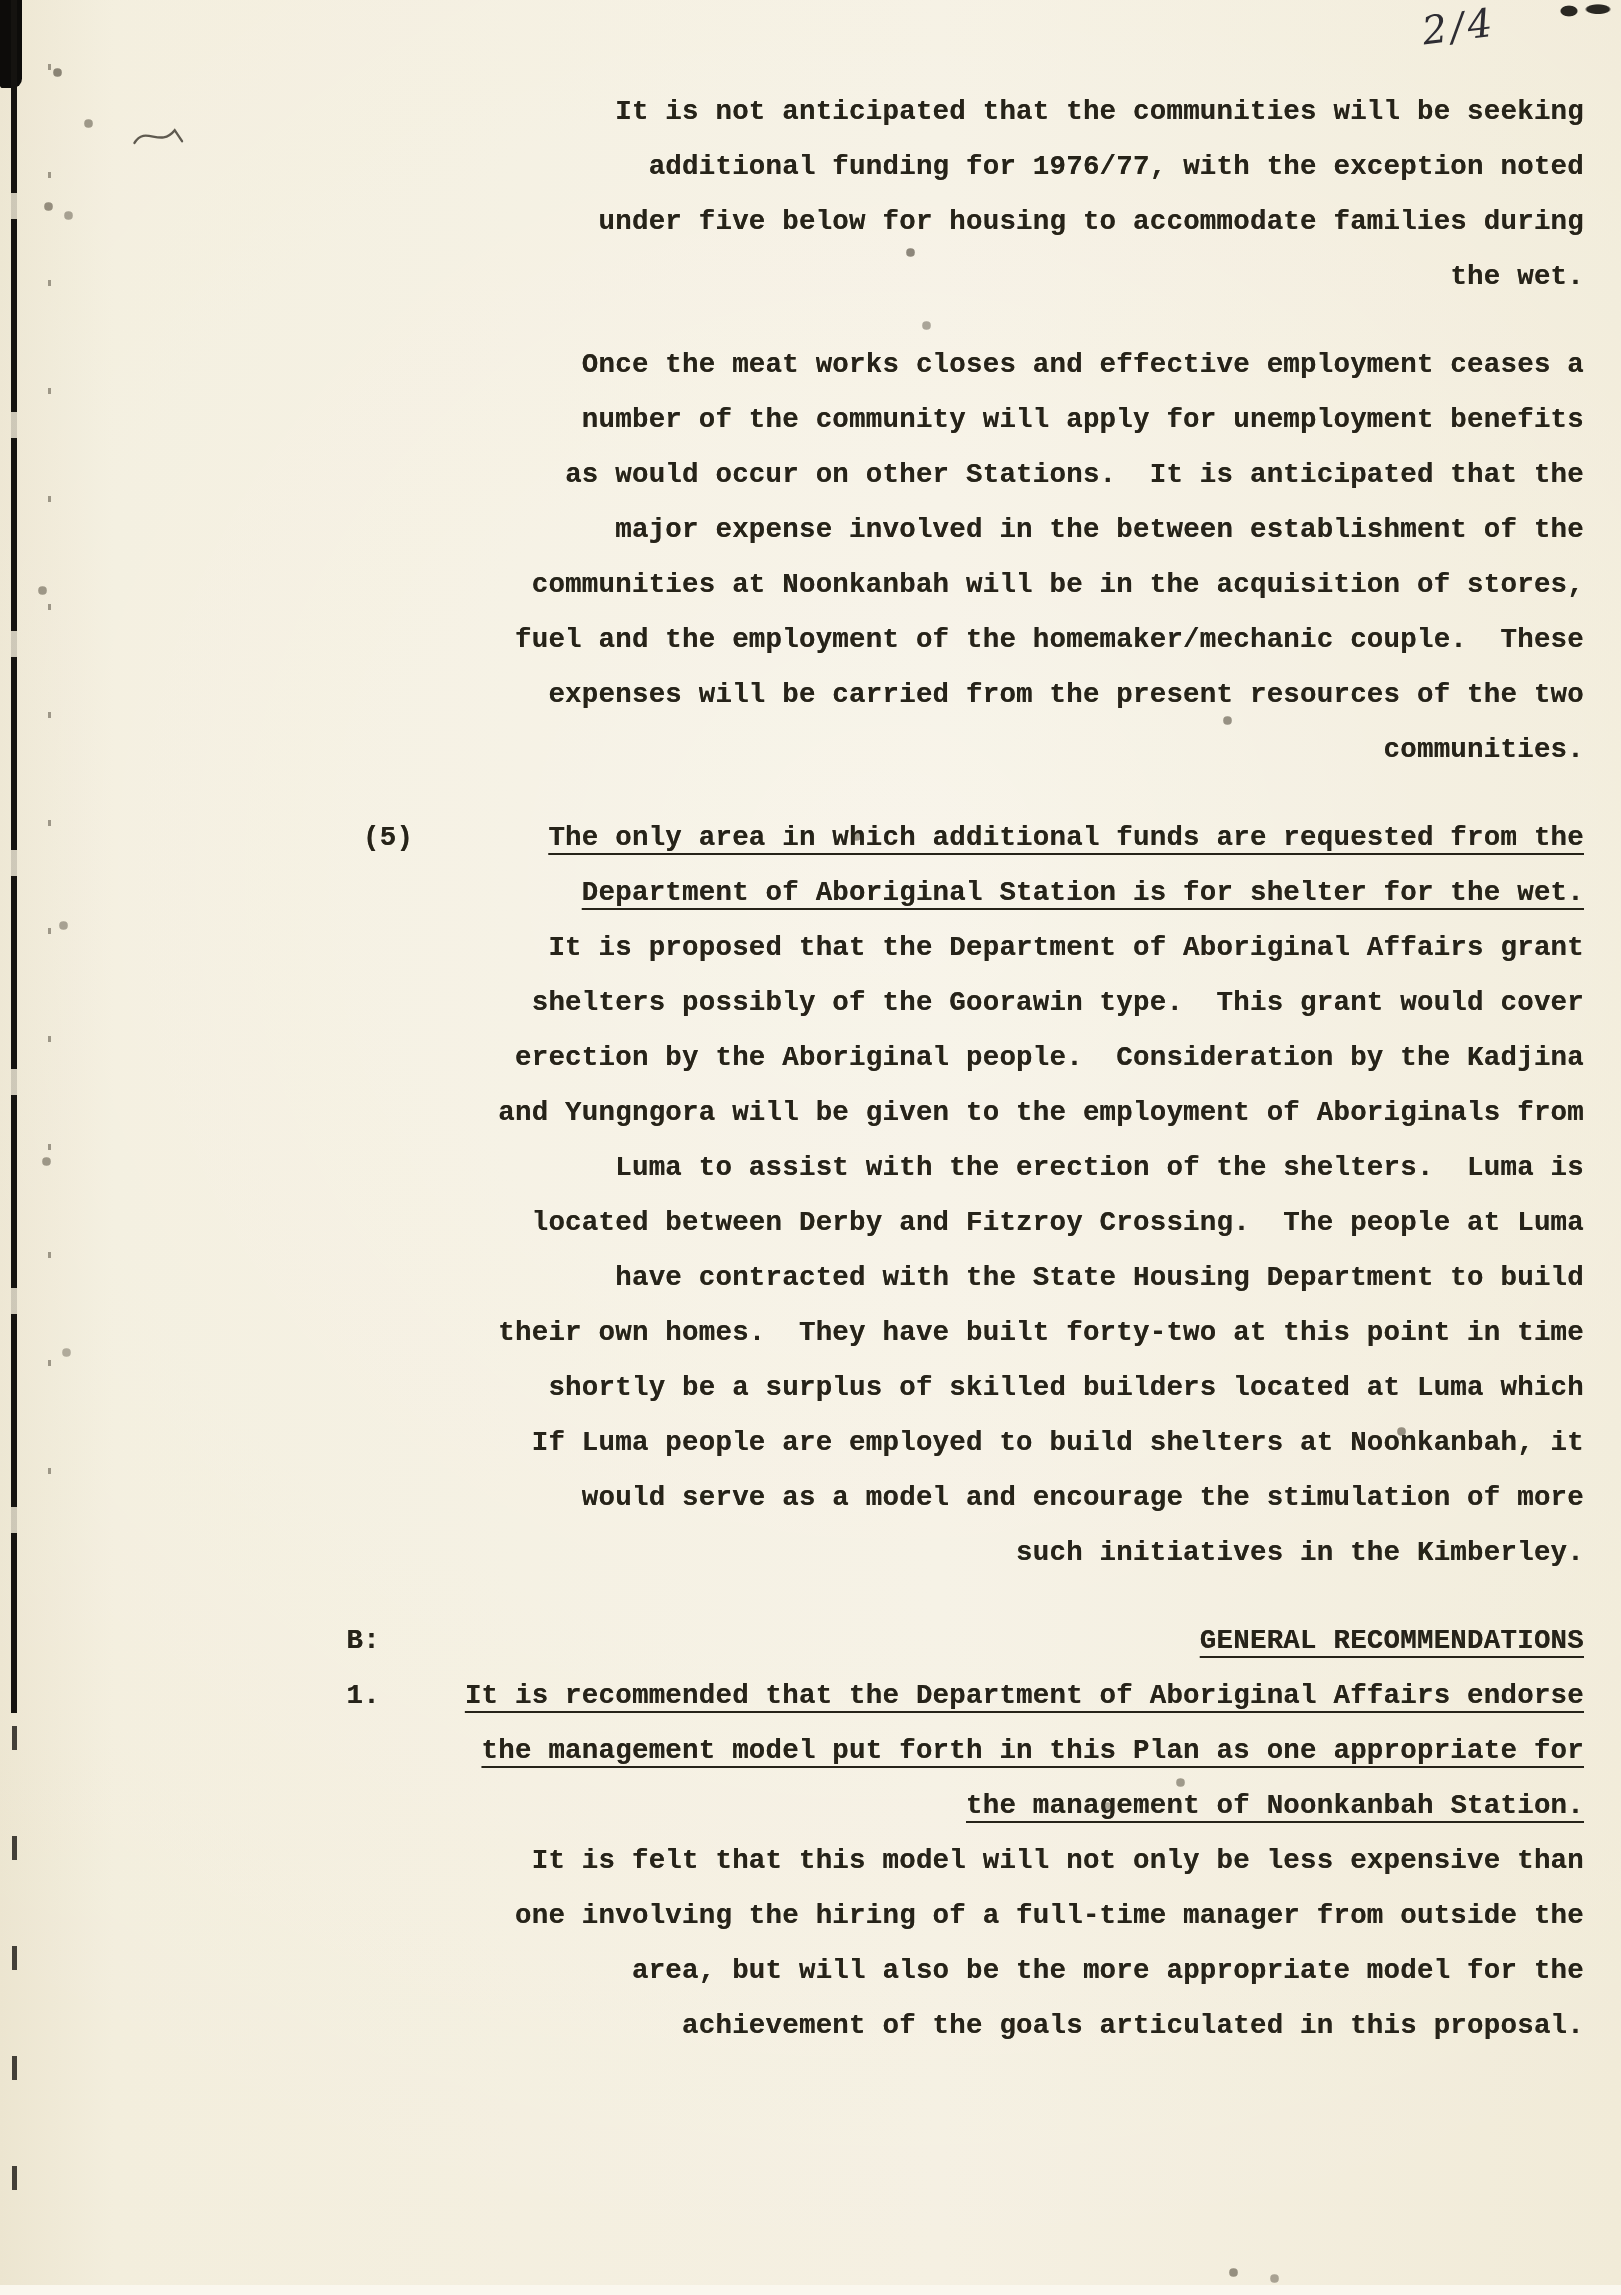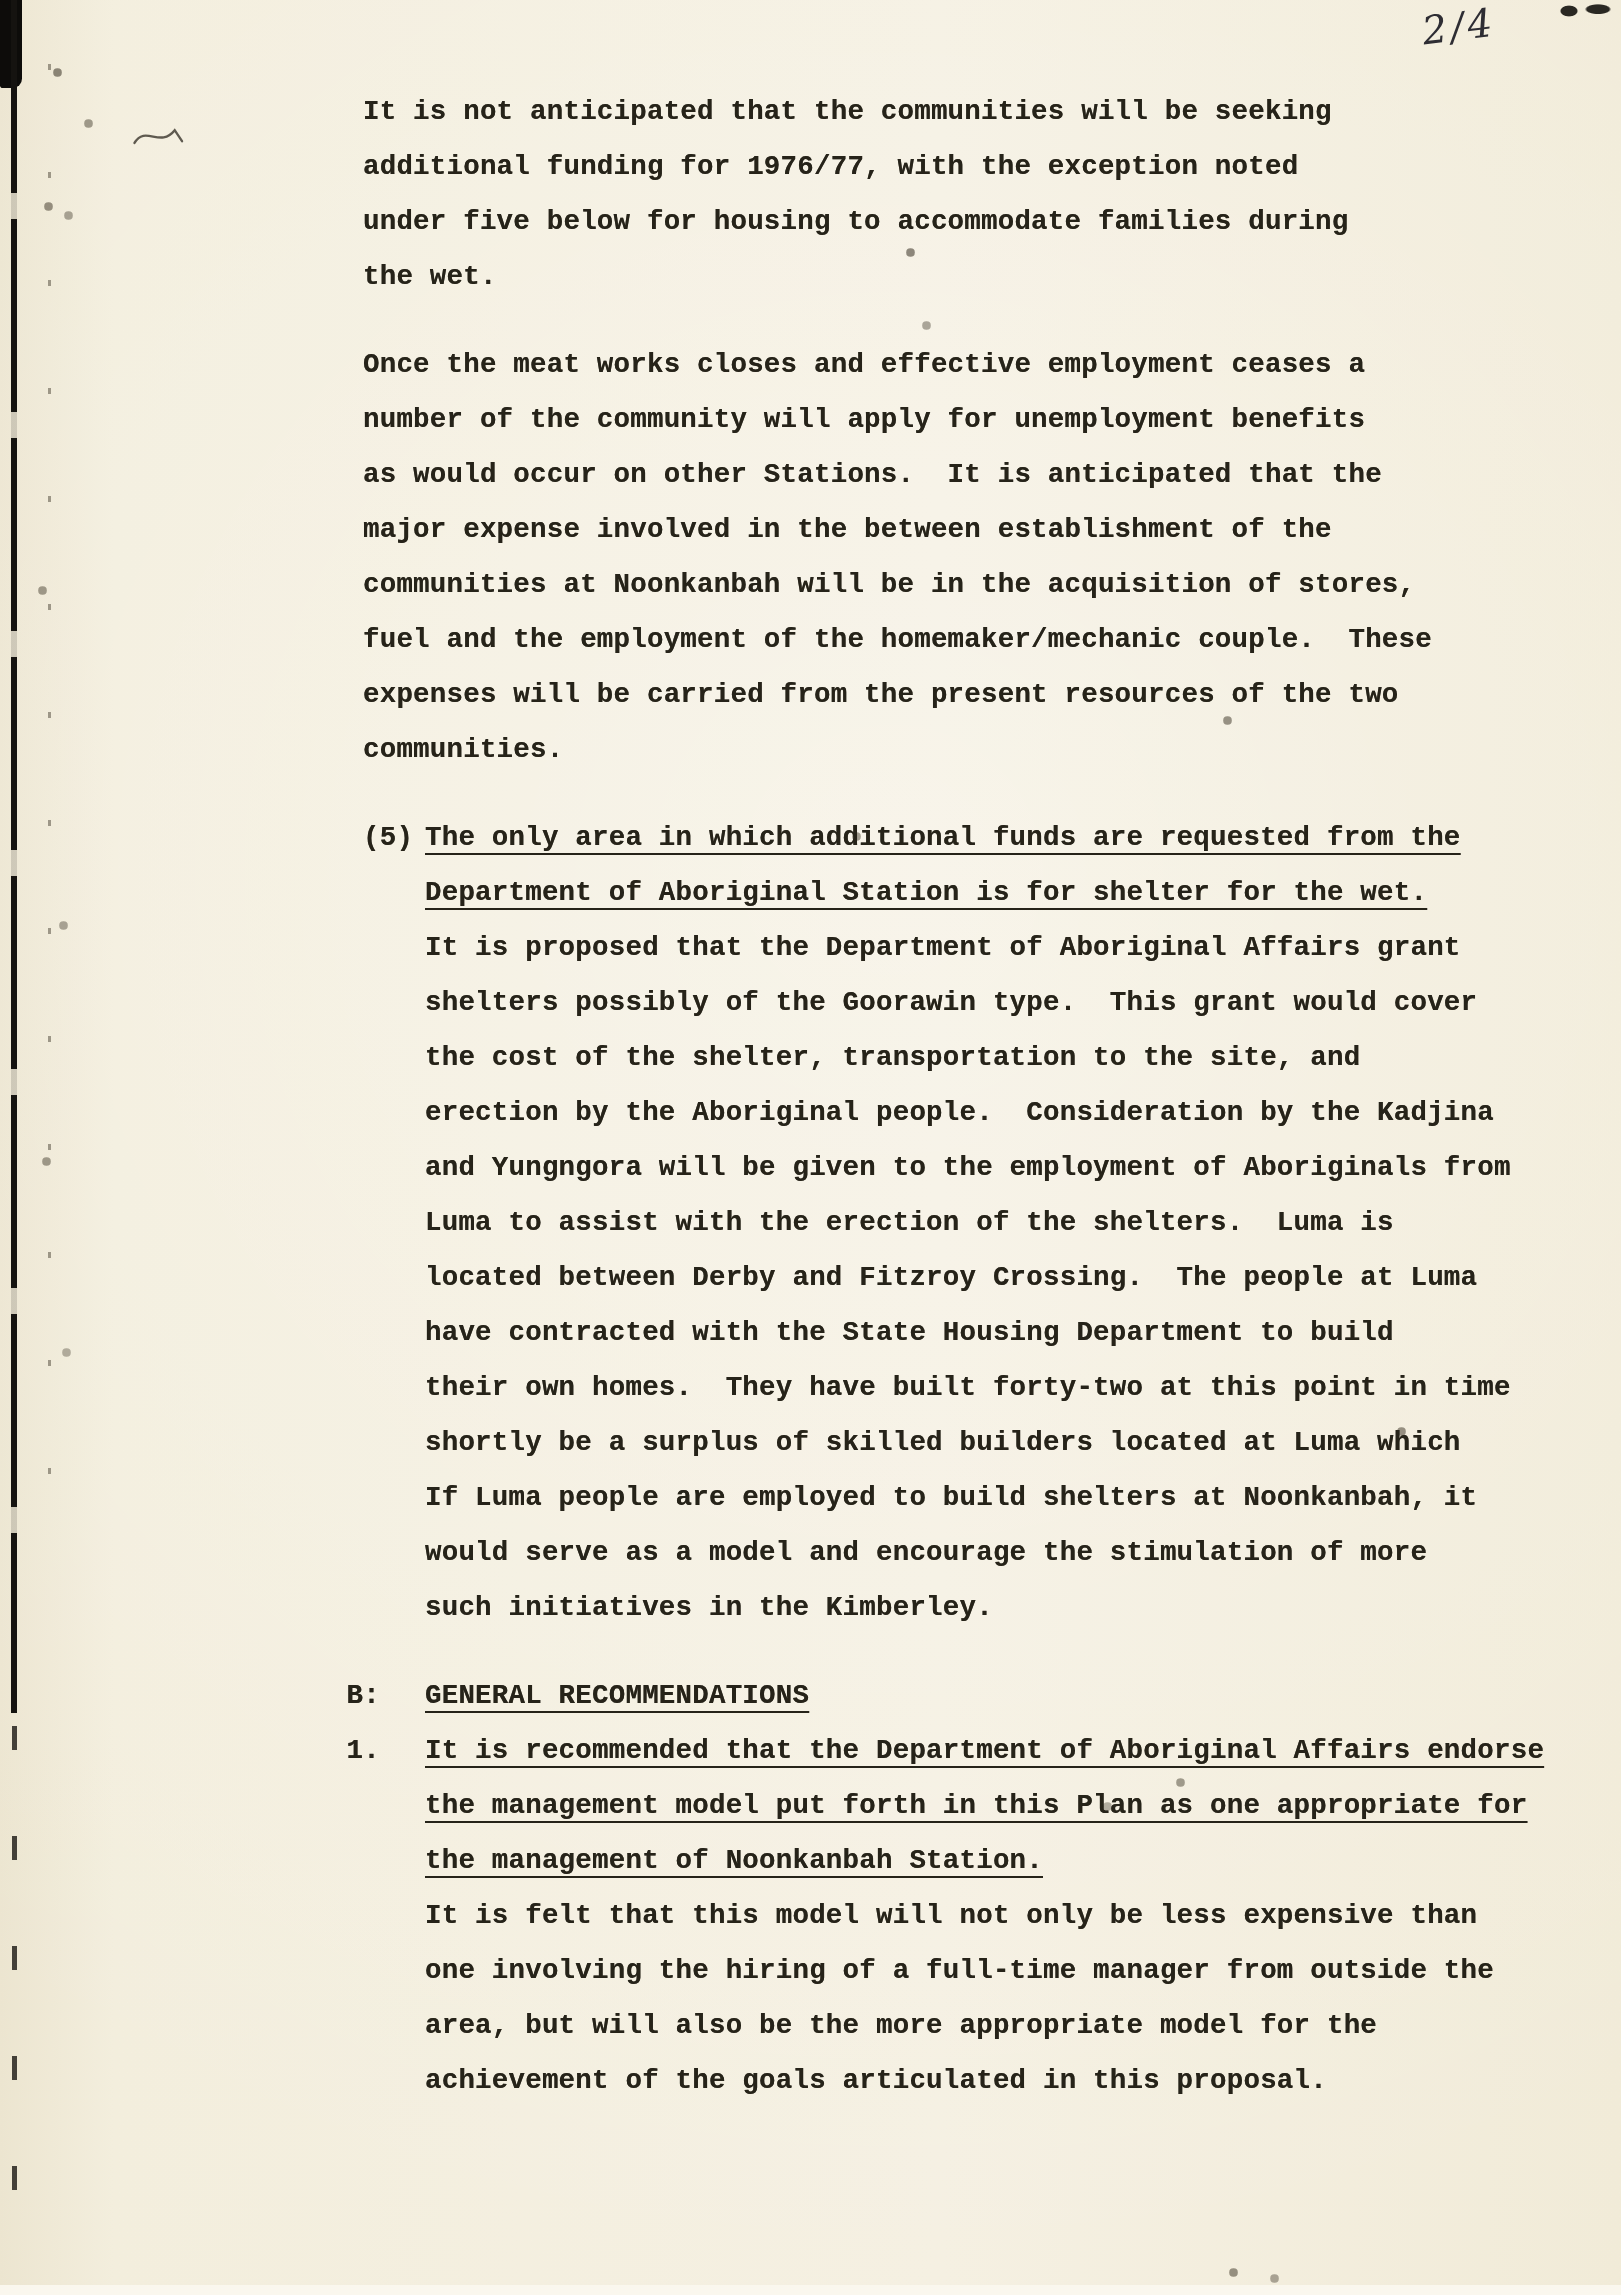--- a/index.html
+++ b/index.html
@@ -82,21 +82,21 @@
   }
 
   
   .content {
     position: absolute; left: 363px; top: 84px; width: 1221px;
     font-size: 27.5px; line-height: 55px; font-weight: bold;
     color: #262319; letter-spacing: 0.2px;
     text-shadow: 0 0 0.6px rgba(38,35,25,0.7);
   }
   .line { white-space: pre; }
-  .block { margin-bottom: 33px; }
+  .block { margin-bottom: 33px; text-align: right; }
   .block.heading { margin-bottom: 0; }
   .block.labeled, .block.heading, .block.numbered {
     position: relative; padding-left: 62px;
   }
   .block.labeled > .label { position: absolute; left: 0; top: 0; }
   .block.heading > .label, .block.numbered > .label { position: absolute; left: -16.5px; top: 0; }
   .u {
     text-decoration: underline;
     text-decoration-thickness: 2.3px;
     text-underline-offset: 8.3px;
@@ -138,21 +138,20 @@
           <div class="line">fuel and the employment of the homemaker/mechanic couple.  These</div>
           <div class="line">expenses will be carried from the present resources of the two</div>
           <div class="line">communities.</div>
         </div>
         <div class="block labeled">
           <span class="label">(5)</span>
           <div class="line u">The only area in which additional funds are requested from the</div>
           <div class="line u">Department of Aboriginal Station is for shelter for the wet.</div>
           <div class="line">It is proposed that the Department of Aboriginal Affairs grant</div>
           <div class="line">shelters possibly of the Goorawin type.  This grant would cover</div>
-          <div class="line">the cost of the shelter, transportation to the site, and</div>
           <div class="line">erection by the Aboriginal people.  Consideration by the Kadjina</div>
           <div class="line">and Yungngora will be given to the employment of Aboriginals from</div>
           <div class="line">Luma to assist with the erection of the shelters.  Luma is</div>
           <div class="line">located between Derby and Fitzroy Crossing.  The people at Luma</div>
           <div class="line">have contracted with the State Housing Department to build</div>
           <div class="line">their own homes.  They have built forty-two at this point in time</div>
           <div class="line">shortly be a surplus of skilled builders located at Luma which</div>
           <div class="line">If Luma people are employed to build shelters at Noonkanbah, it</div>
           <div class="line">would serve as a model and encourage the stimulation of more</div>
           <div class="line">such initiatives in the Kimberley.</div>

